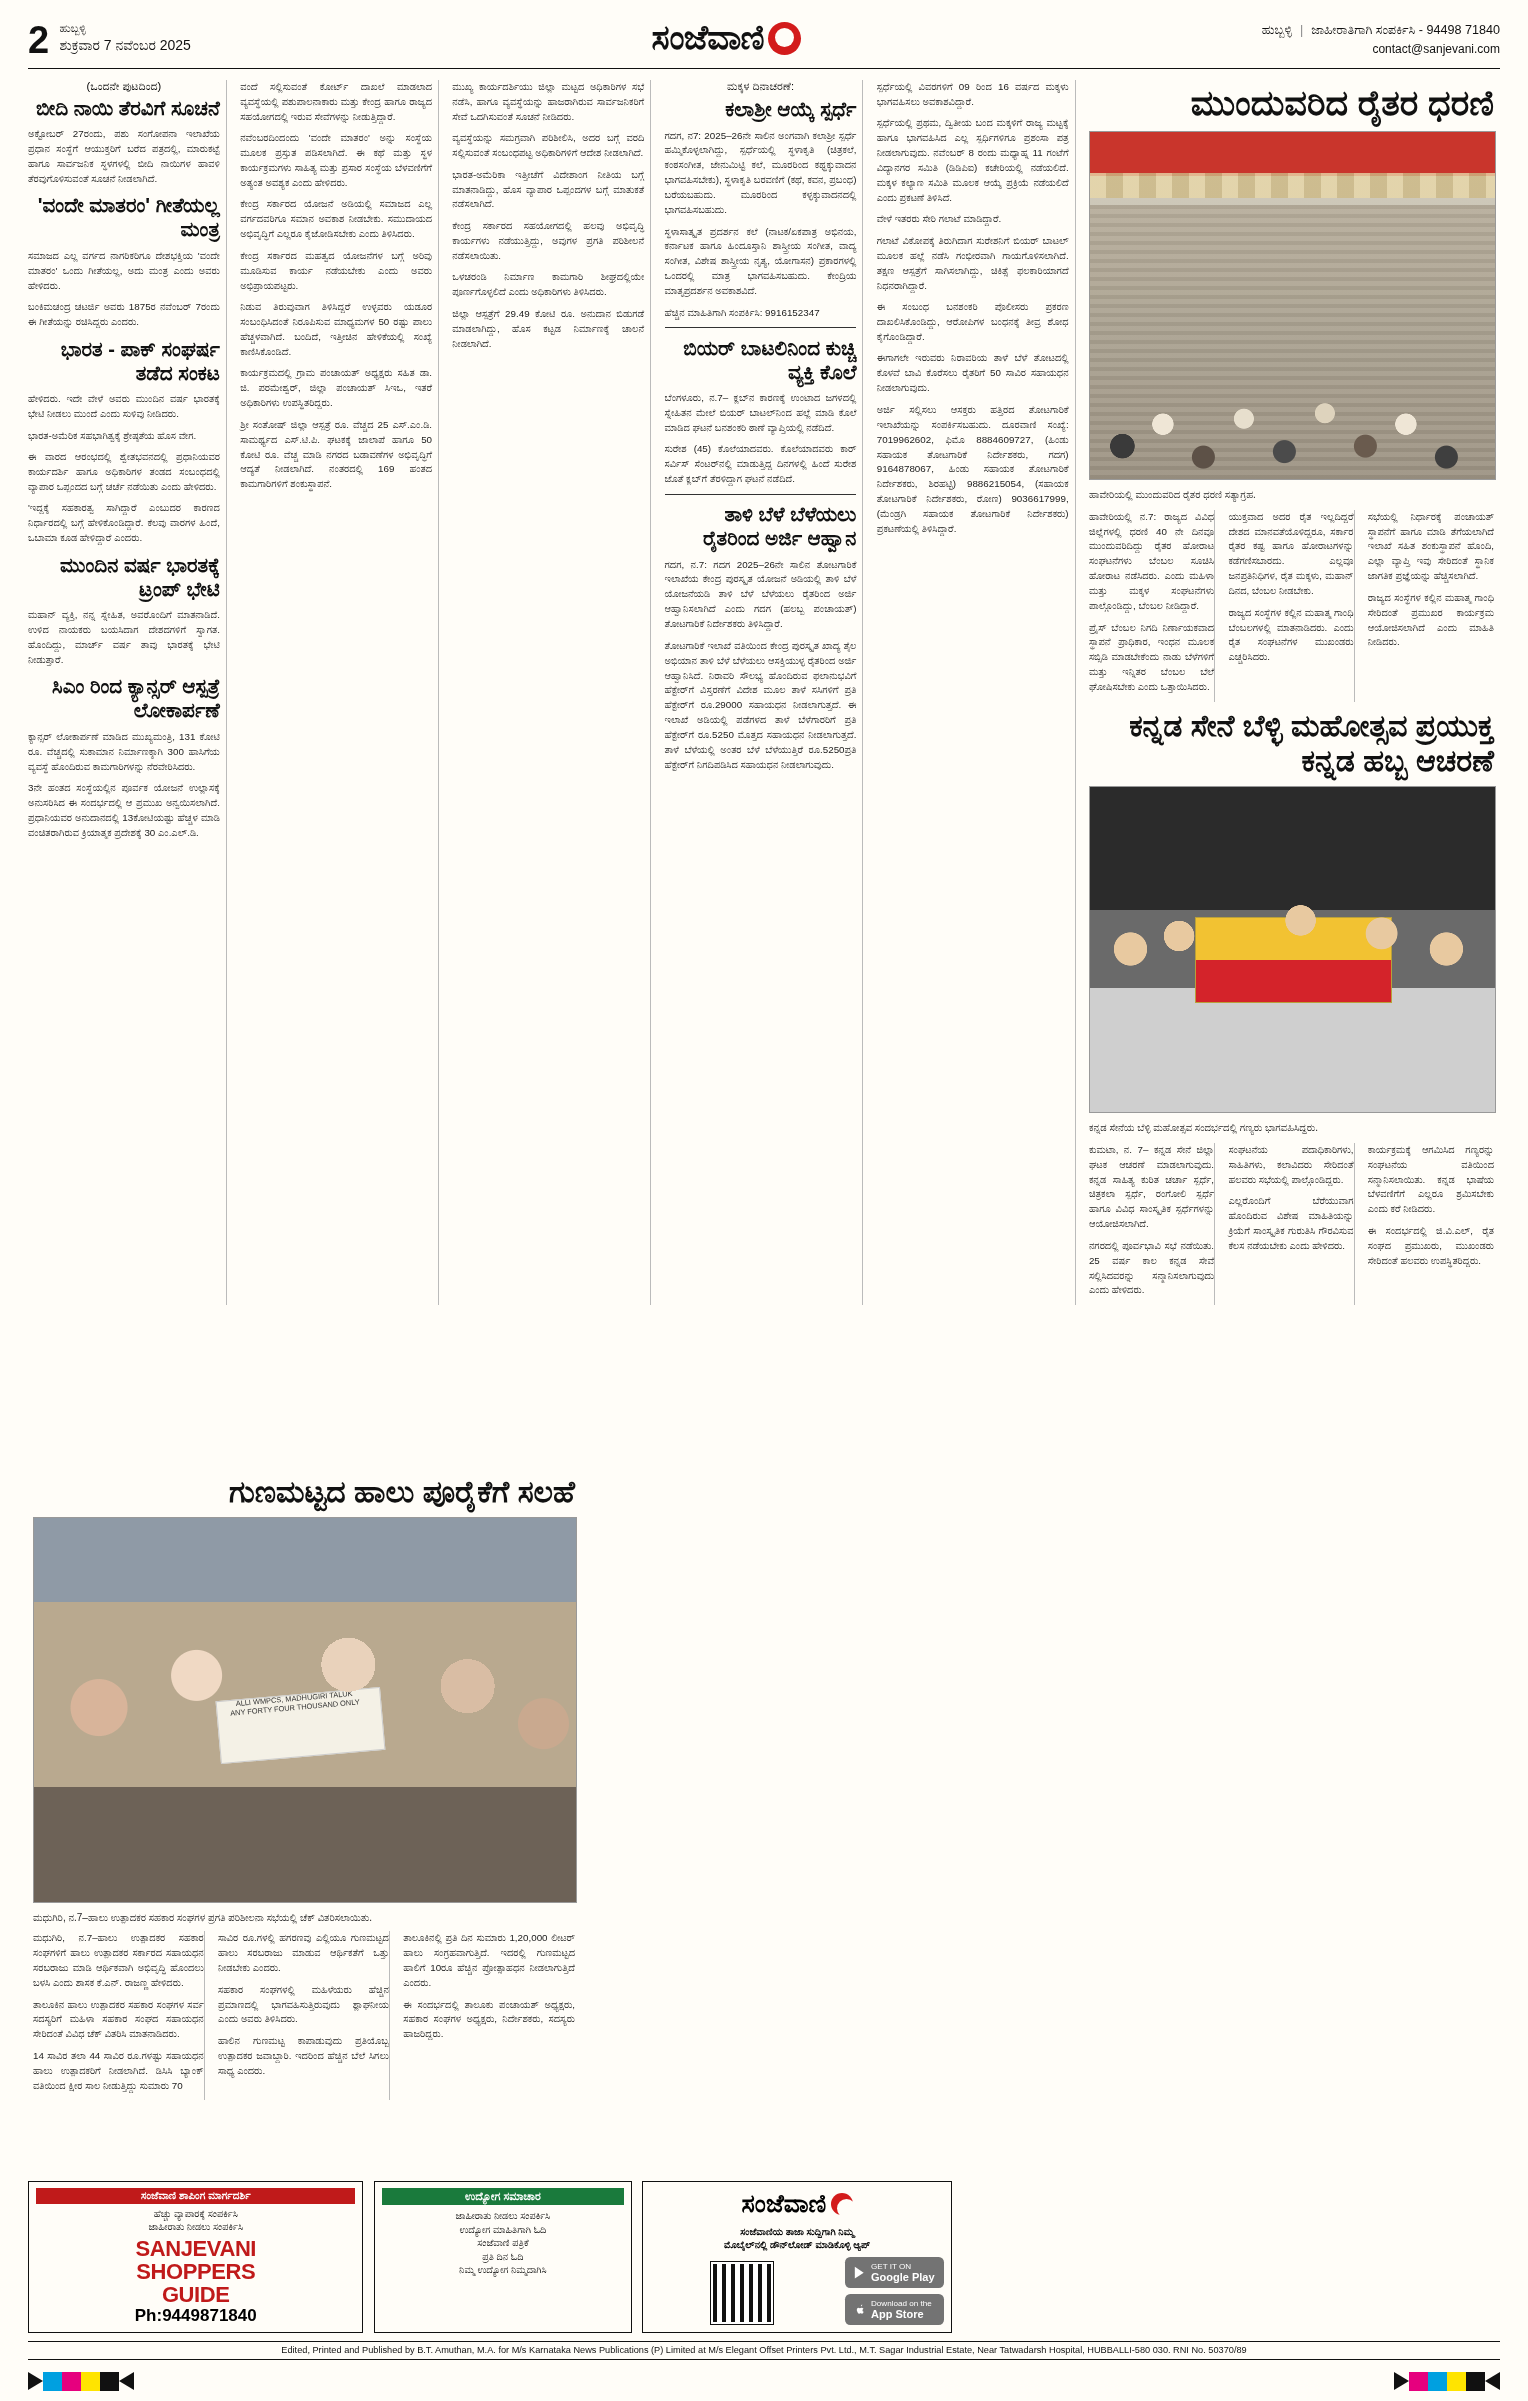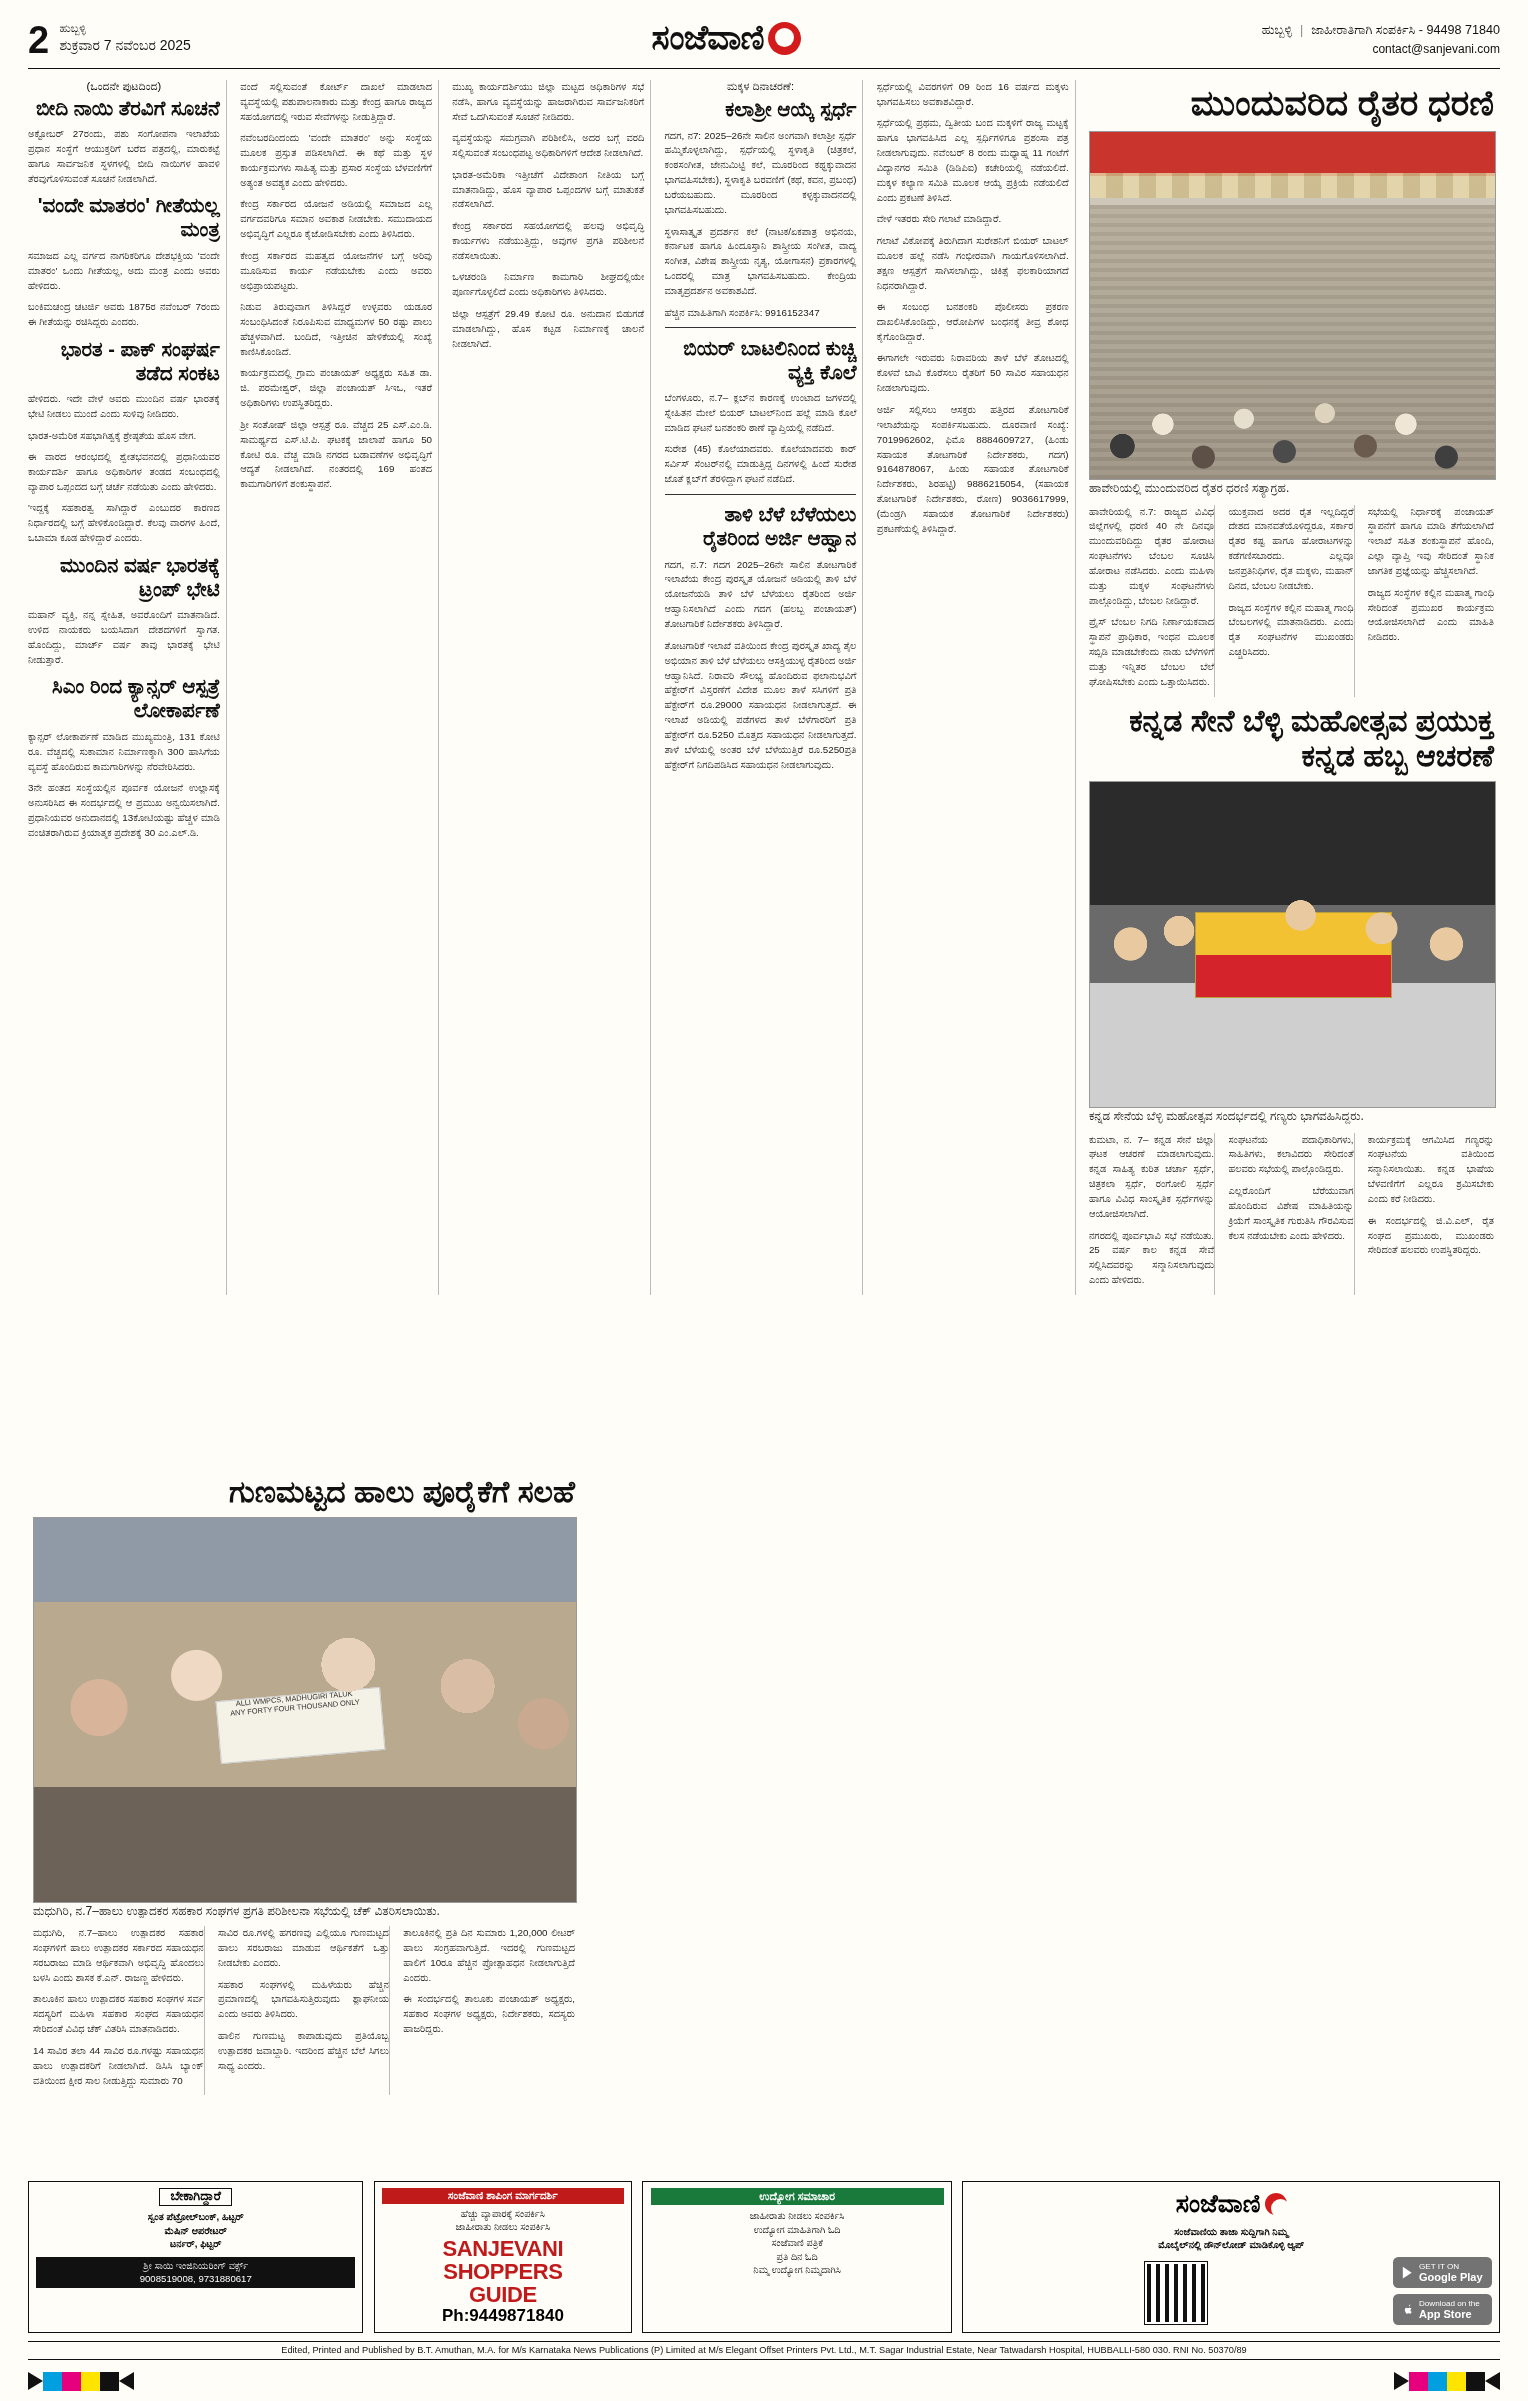--- a/index.html
+++ b/index.html
@@ -29,21 +29,21 @@
   p.k{font-size:9.8px;line-height:1.52;text-align:justify;color:#1a1a1a;margin:0 0 6.7px 0;
       font-family:"Liberation Sans",sans-serif;}
   h2.head{font-size:20px;line-height:1.2;text-align:right;font-weight:bold;margin:3px 0 7.4px 0;color:#111;}
   h2.head.lg{font-size:30px;line-height:1.18;}
   h2.head.xl{font-size:35px;line-height:1.16;}
   .kicker{font-size:11px;text-align:center;color:#111;margin:0 0 4.4px 0;}
   .rule{border-top:0.7px solid #333;margin:6px 0 7.4px 0;}
 
   
   .photo{width:100%;background:#ccc;position:relative;overflow:hidden;border:0.7px solid #999;}
-  .cap{font-size:12px;line-height:1.45;color:#222;margin-top:0;text-align:justify;}
+  .cap{font-size:10px;line-height:1.45;color:#222;margin-top:8px;text-align:justify;}
 
   
   .ph-rally{height:347px;background:
       linear-gradient(#c9352c 0 0) 0 0/100% 44px no-repeat,
       linear-gradient(180deg,#d6443a 0%,#b8302a 41px,#cfcabb 41px,#b9b3a3 100%);
   }
   .ph-rally:before{content:"";position:absolute;left:0;right:0;top:41px;height:25px;
       background:repeating-linear-gradient(90deg,#e8d7a8 0 16.3px,#cdb985 16.3px 33px);opacity:.8;}
   .ph-rally:after{content:"";position:absolute;left:0;right:0;bottom:0;height:274px;
       background:
@@ -264,28 +264,20 @@
       </div>
       <div>
         <p class="k">ತಾಲೂಕಿನಲ್ಲಿ ಪ್ರತಿ ದಿನ ಸುಮಾರು 1,20,000 ಲೀಟರ್ ಹಾಲು ಸಂಗ್ರಹವಾಗುತ್ತಿದೆ. ಇದರಲ್ಲಿ ಗುಣಮಟ್ಟದ ಹಾಲಿಗೆ 10ರೂ ಹೆಚ್ಚಿನ ಪ್ರೋತ್ಸಾಹಧನ ನೀಡಲಾಗುತ್ತಿದೆ ಎಂದರು.</p>
         <p class="k">ಈ ಸಂದರ್ಭದಲ್ಲಿ ತಾಲೂಕು ಪಂಚಾಯತ್ ಅಧ್ಯಕ್ಷರು, ಸಹಕಾರ ಸಂಘಗಳ ಅಧ್ಯಕ್ಷರು, ನಿರ್ದೇಶಕರು, ಸದಸ್ಯರು ಹಾಜರಿದ್ದರು.</p>
       </div>
     </div>
   </div>
 
   <div class="adrow">
 
-    <div class="ad">
-      <div class="t1" style="border:1.5px solid #111;display:inline-block;padding:0.7px 10.4px;margin-bottom:4.4px;">ಬೇಕಾಗಿದ್ದಾರೆ</div>
-      <div class="t2" style="white-space:pre-line;font-weight:bold;">ಸ್ವಂತ ಪೆಟ್ರೋಲ್‌ಬಂಕ್, ಹಿಟ್ಟರ್
-ಮೆಷಿನ್ ಆಪರೇಟರ್
-ಟರ್ನರ್, ಫಿಟ್ಟರ್</div>
-      <div class="t2" style="white-space:pre-line;margin-top:6px;background:#111;color:#fff;padding:2.2px;">ಶ್ರೀ ಸಾಯಿ ಇಂಜಿನಿಯರಿಂಗ್ ವರ್ಕ್ಸ್
-9008519008, 9731880617</div>
-    </div>
 
     <div class="ad">
       <div class="red-head">ಸಂಜೆವಾಣಿ ಶಾಪಿಂಗ ಮಾರ್ಗದರ್ಶಿ</div>
       <div class="t2" style="white-space:pre-line;margin:3px 0;">ಹೆಚ್ಚು ವ್ಯಾಪಾರಕ್ಕೆ ಸಂಪರ್ಕಿಸಿ
 ಜಾಹೀರಾತು ನೀಡಲು ಸಂಪರ್ಕಿಸಿ</div>
       <div class="big" style="white-space:pre-line;color:#c01a1a;">SANJEVANI
 SHOPPERS
 GUIDE</div>
       <div class="phone">Ph:9449871840</div>
     </div>

